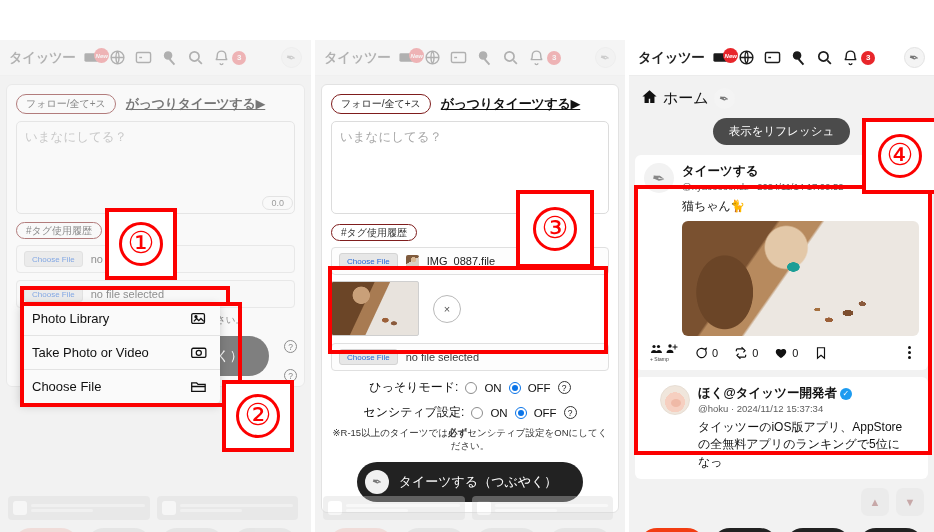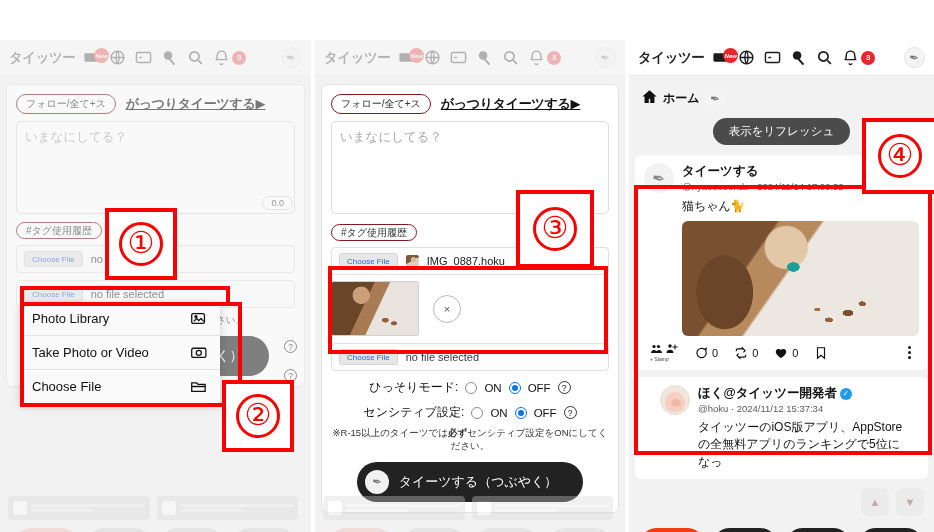--- a/index.html
+++ b/index.html
@@ -147,21 +147,21 @@
   
   .ghost-cards { position: absolute; left: 8px; bottom: 52px; width: 290px; display: flex; gap: 7px; opacity: .35; }
   .ghost-card { flex: 1; height: 24px; border-radius: 4px; background: #d7d7d7; display: flex; align-items: center; gap: 4px; padding: 0 5px; }
   .ghost-sq { width: 14px; height: 14px; border-radius: 3px; background: #fff; }
   .ghost-lines { flex: 1; display: flex; flex-direction: column; gap: 2px; }
   .ghost-line { height: 3px; background: #ededed; border-radius: 2px; }
   .ghost-line.s { width: 55%; }
 
   
   .home-head { display: flex; align-items: center; gap: 5px; padding: 12px 12px 0 12px; }
-  .home-title { font-size: 12px; font-weight: 700; color: #111; }
+  .home-title { font-size: 15px; font-weight: 400; color: #111; }
   .home-feather { width: 21px; height: 21px; border-radius: 50%; background: #f4f4f4;
                   display: flex; align-items: center; justify-content: center; }
   .refresh-wrap { display: flex; justify-content: center; margin-top: 9px; }
   .refresh-btn { background: #4b4b4b; color: #fff; border-radius: 16px; font-size: 11.5px; padding: 6px 16px; }
 
   .post { background: #fff; margin: 10px 6px 0 6px; border-radius: 6px; padding: 8px 9px 6px 9px; }
   .post-head { display: flex; gap: 8px; }
   .pavatar { width: 30px; height: 30px; border-radius: 50%; background: #f2f2f2;
              display: flex; align-items: center; justify-content: center; flex: 0 0 auto; }
   .pavatar .feather { font-size: 16px; color: #888; }
@@ -440,21 +440,21 @@
           <div class="pill-outline">フォロー/全て+ス</div>
           <div class="gatsuri">がっつりタイーツする▶</div>
         </div>
         <div class="textarea">いまなにしてる？</div>
         <div class="tag-row" style="margin-top:8px;">
           <span class="pill-outline">#タグ使用履歴</span>
         </div>
         <div class="filefield">
           <span class="choose-btn">Choose File</span>
           <span class="thumb-mini"></span>
-          <span class="filename">IMG_0887.hoku</span>
+          <span class="filename">IMG_0887.file</span>
         </div>
         <div class="preview-row">
           <div class="preview-img"></div>
           <div class="x-btn">×</div>
         </div>
         <div class="filefield">
           <span class="choose-btn">Choose File</span>
           <span class="nofile">no file selected</span>
         </div>
 

